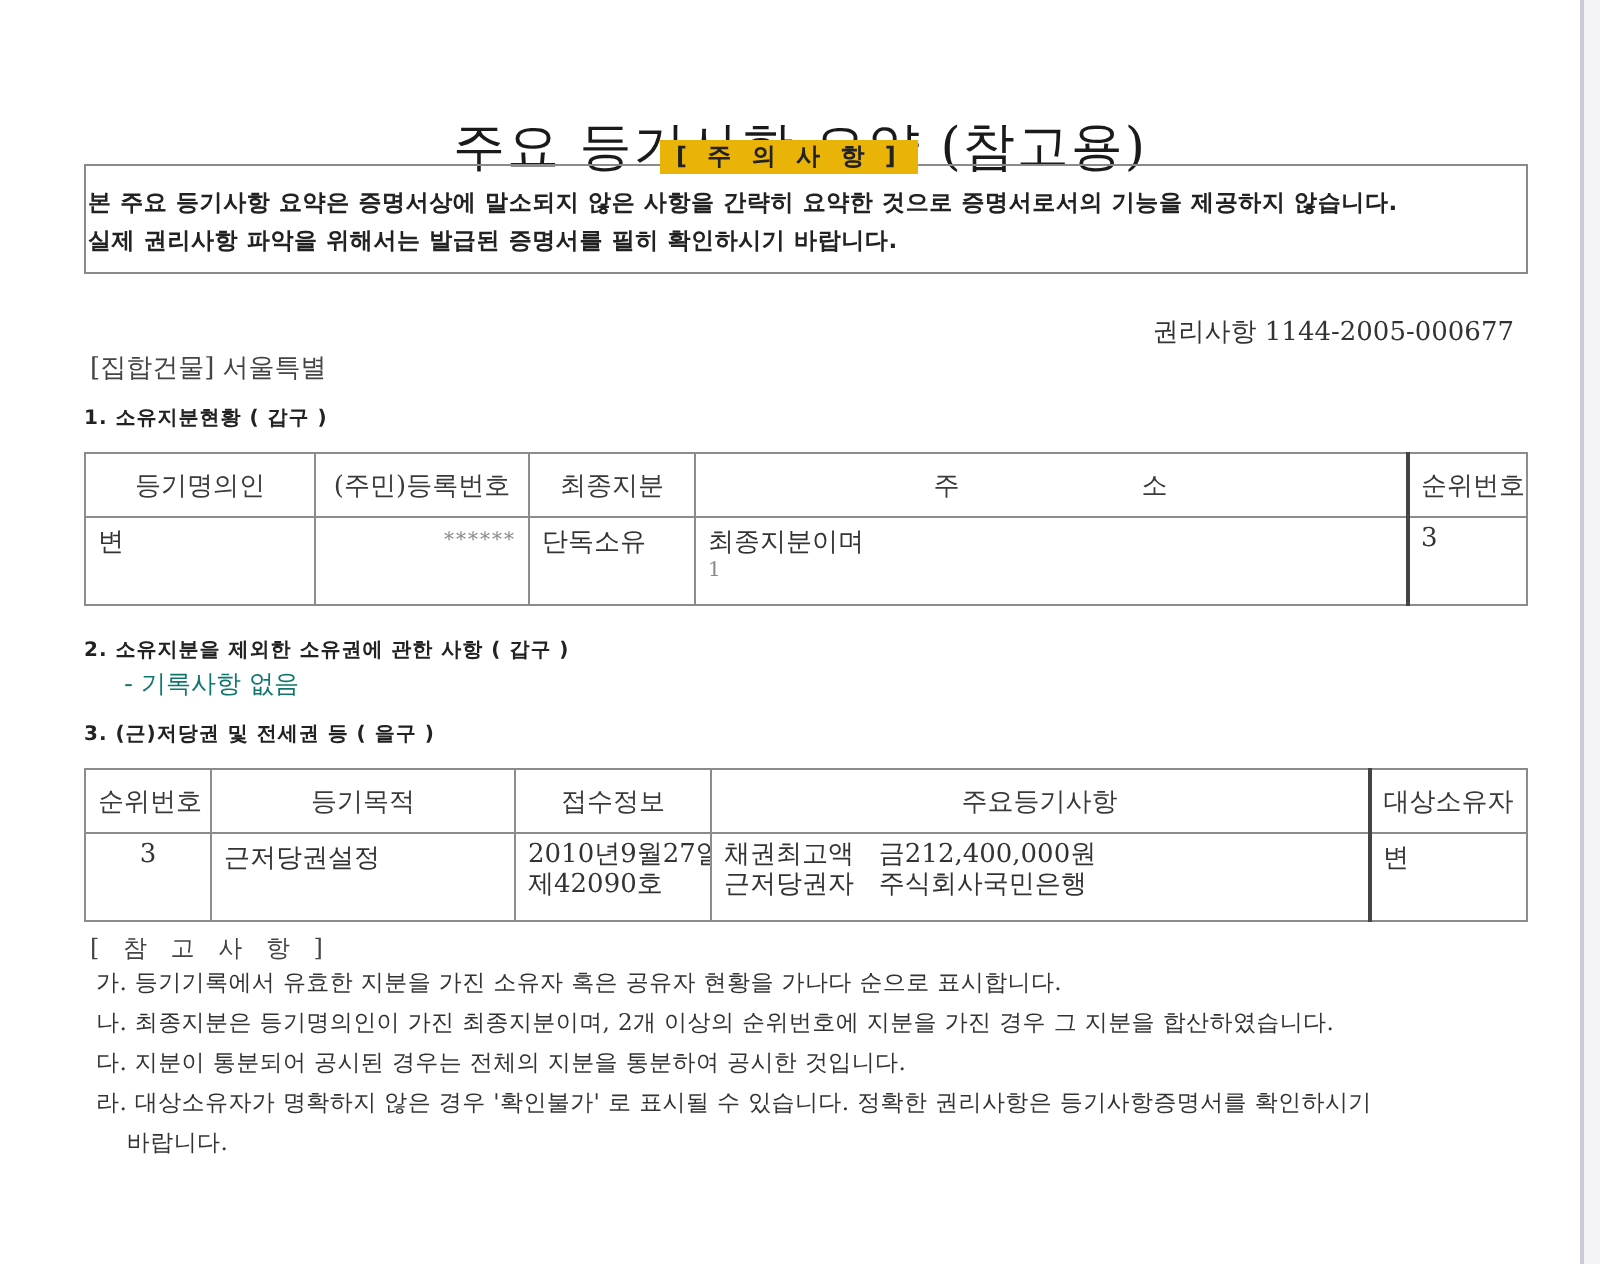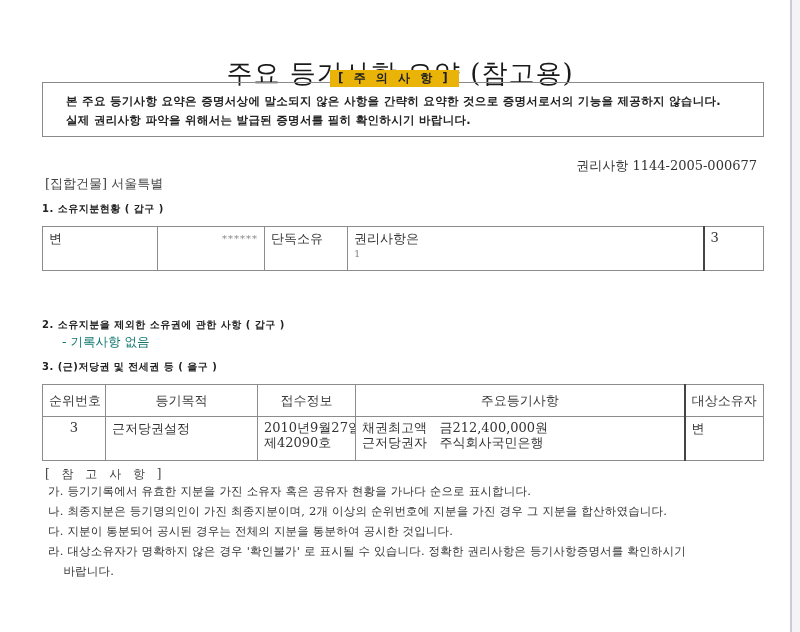--- a/index.html
+++ b/index.html
@@ -18,21 +18,21 @@
   .notice-box {
     left:42px; top:82px; width:722px; height:55px;
     border:1px solid #8a8a8a; box-sizing:border-box;
   }
   .notice-legend {
     left:330px; top:70px; padding:0 8px; background:#eab308;
     font-size:12px; font-weight:bold; letter-spacing:3px;
     font-family:"DejaVu Sans","Liberation Sans",sans-serif;
   }
   .notice-line {
-    left:66px; font-size:11.5px; font-weight:bold; letter-spacing:0.3px;
+    left:44px; font-size:11.5px; font-weight:bold; letter-spacing:0.3px;
     font-family:"DejaVu Sans","Liberation Sans",sans-serif; white-space:nowrap;
   }
   .uid { right:43px; top:157px; font-size:13px; color:#333; white-space:nowrap; }
   .bldg { left:45px; top:175px; font-size:13px; color:#444; white-space:nowrap; }
   .section-h {
     left:42px; font-size:10px; font-weight:bold; white-space:nowrap;
     font-family:"DejaVu Sans","Liberation Sans",sans-serif; letter-spacing:0.5px;
   }
   .sub-note { left:62px; font-size:12.5px; color:#0f766e; white-space:nowrap;
     font-family:"DejaVu Sans","Liberation Sans",sans-serif; }
@@ -79,26 +79,33 @@
 
 <table class="grid" style="left:42px; top:226px; width:721px;">
   <colgroup>
     <col style="width:115px">
       <col style="width:107px">
       <col style="width:83px">
       <col style="width:356px">
       <col style="width:60px">
   </colgroup>
   <tbody>
+      <tr>
+    <th>등기명의인</th>
+    <th>(주민)등록번호</th>
+    <th>최종지분</th>
+    <th>주&nbsp;&nbsp;&nbsp;&nbsp;&nbsp;&nbsp;&nbsp;&nbsp;&nbsp;&nbsp;&nbsp;&nbsp;&nbsp;&nbsp;&nbsp;&nbsp;&nbsp;&nbsp;&nbsp;&nbsp;&nbsp;&nbsp;소</th>
+    <th class="thick-l">순위번호</th>
+  </tr>
   <tr style="height:44px;">
     <td>변</td>
     <td class="r"><span class="masked">******</span></td>
     <td>단독소유</td>
     <td>
-      <div>권리사항은</div>
+      <div>최종지분이며</div>
       <div style="font-size:10px;color:#888;">1</div>
     </td>
     <td class="thick-l">3</td>
   </tr>
 </tbody>
   </table>
 
 <div class="abs section-h" style="top:318px;">2. 소유지분을 제외한 소유권에 관한 사항 ( 갑구 )</div>
 <div class="abs sub-note" style="top:334px;">- 기록사항 없음</div>
 

